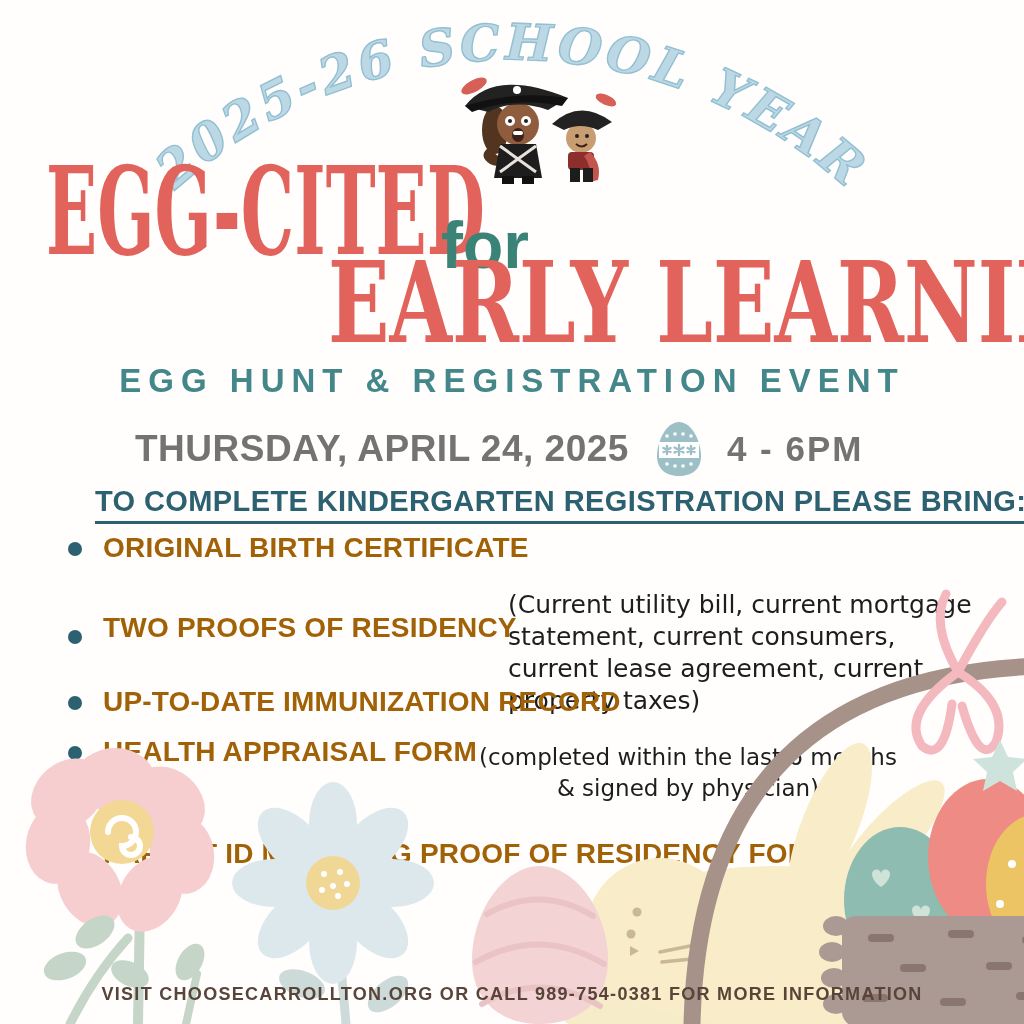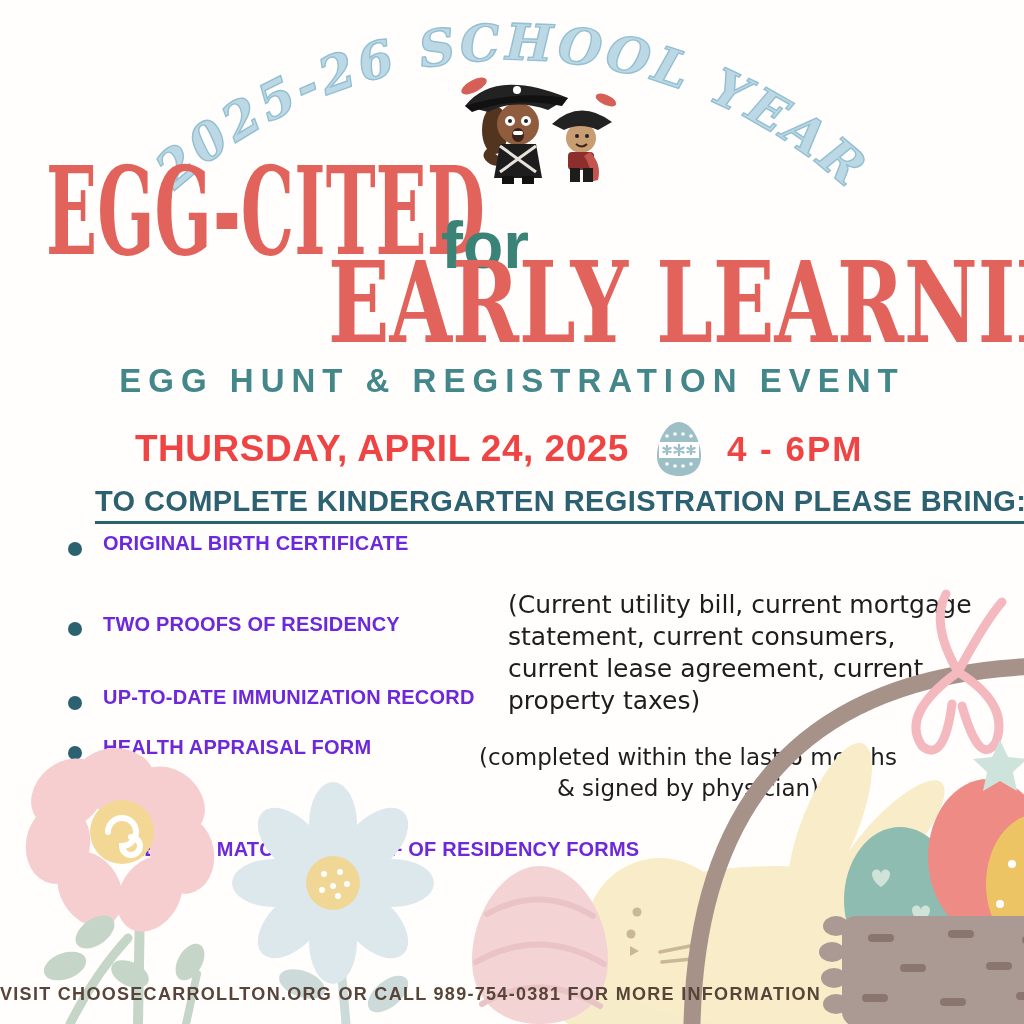--- a/index.html
+++ b/index.html
@@ -22,43 +22,43 @@
   .title-for{position:absolute;left:441px;top:207px;font-size:66px;font-weight:bold;
           color:#3a8376;font-family:"Liberation Sans",sans-serif;}
   .title2{position:absolute;left:328px;top:247px;font-family:"DejaVu Serif",serif;
           font-weight:bold;font-size:112px;line-height:1;color:#e2635c;
           transform:scale(0.72,1);transform-origin:left top;white-space:nowrap;}
 
   .subtitle{position:absolute;left:0;top:362px;width:1024px;text-align:center;
             font-size:33px;font-weight:bold;letter-spacing:7px;color:#43878a;}
 
   .date-row{position:absolute;left:135px;top:420px;display:flex;align-items:center;gap:18px;
-            color:#ef4444;font-weight:bold;}
+            color:#737373;font-weight:bold;}
   .date-txt{font-size:37px;letter-spacing:0.5px;}
   .time-txt{font-size:35px;letter-spacing:2px;margin-left:6px;}
   .egg-ico{width:48px;height:58px;margin-left:8px;}
 
   .req-heading{position:absolute;left:95px;top:485px;font-size:29px;font-weight:bold;
                color:#2b6170;letter-spacing:0.4px;border-bottom:3px solid #2b6170;
                padding-bottom:3px;white-space:nowrap;}
 
   .bullet-row{position:absolute;display:flex;align-items:flex-start;}
   .bullet-dot{width:14px;height:14px;border-radius:50%;background:#2b6170;
               margin:10px 21px 0 0;flex:0 0 auto;}
-  .bullet-label{font-size:20px;font-weight:bold;color:#6d28d9;letter-spacing:0.2px;
+  .bullet-label{font-size:28px;font-weight:bold;color:#a16207;letter-spacing:0.2px;
                 white-space:nowrap;}
   .r1{left:68px;top:532px;} .r2{left:68px;top:612px;align-items:flex-end;} .r3{left:68px;top:686px;}
   .r4{left:68px;top:736px;} .r5{left:68px;top:838px;}
   .note{position:absolute;color:#1d1d1d;font-family:"DejaVu Sans",sans-serif;}
   .note-a{left:508px;top:589px;width:468px;font-size:25px;line-height:1.28;}
   .note-b{left:468px;top:742px;width:440px;font-size:23px;line-height:1.35;text-align:center;}
 
   .decor{position:absolute;left:0;top:554px;width:1024px;height:470px;}
 
-  .footer{position:absolute;left:0;top:984px;width:1024px;text-align:left;z-index:5;
+  .footer{position:absolute;left:0;top:984px;width:1024px;text-align:center;z-index:5;
           font-size:18px;font-weight:bold;letter-spacing:1.3px;color:#584438;}
 </style>
 </head>
 <body>
 
 <div class="poster">
 
   <svg class="arc-svg" viewBox="0 0 1024 270">
     <defs>
         <path id="arcpath" d="M 150 215 A 500 500 0 0 1 874 215" fill="none"></path>

